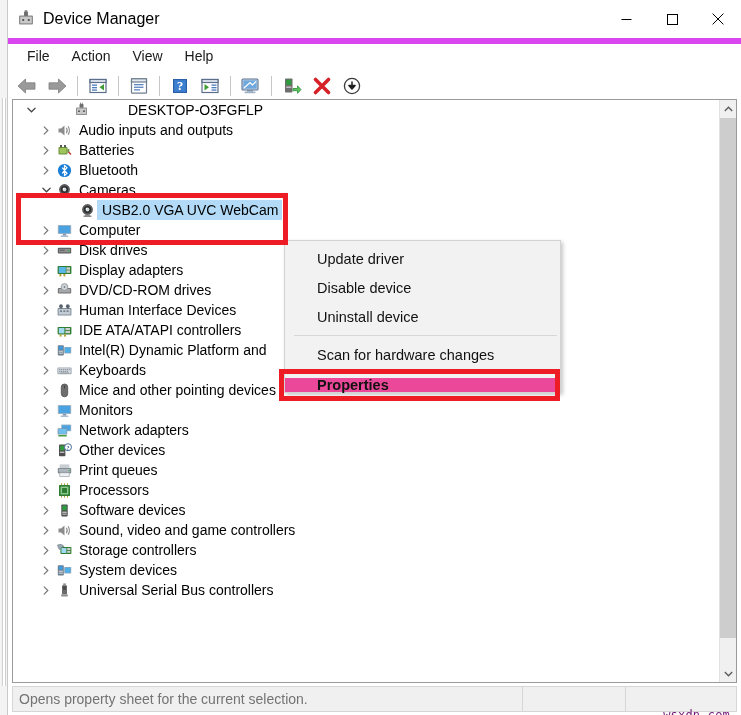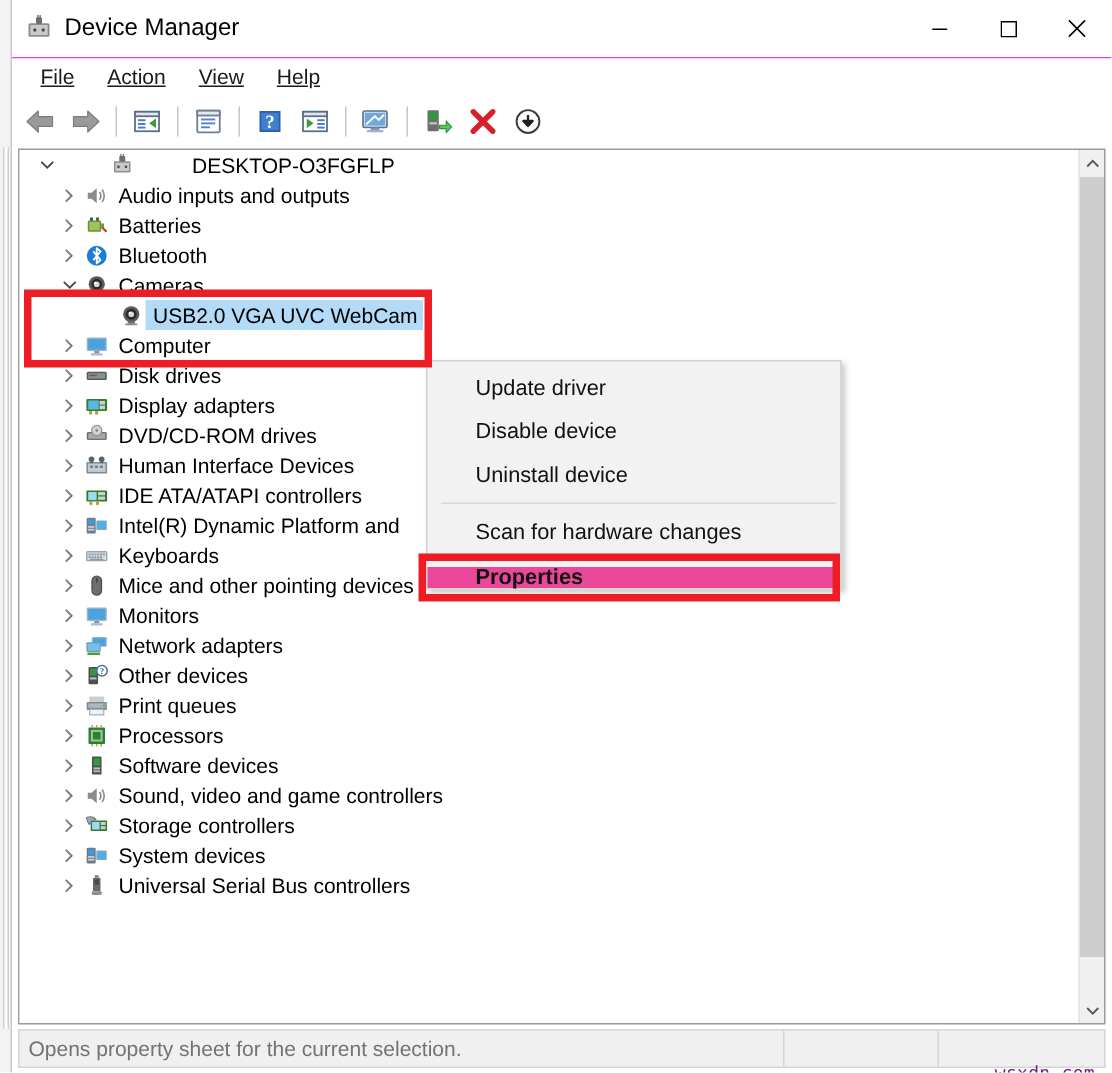--- a/index.html
+++ b/index.html
@@ -49,21 +49,21 @@
     height: 715px;
     background: #ffffff;
     box-sizing: border-box;
   }
 
   
   .titlebar {
     position: relative;
     height: 38px;
     background: #ffffff;
-    border-bottom: 1px solid #d946ef;
+    border-bottom: 6px solid #d946ef;
   }
   .title-icon {
     position: absolute;
     left: 8px; top: 9px;
     width: 20px; height: 20px;
   }
   .title-text {
     position: absolute;
     left: 35px; top: 9px;
     font-size: 16px;
@@ -98,21 +98,20 @@
     display: flex;
     align-items: center;
   }
   .menu-item {
     font-size: 14px;
     color: #1a1a1a;
     padding: 3px 11px;
     line-height: 17px;
     white-space: nowrap;
     cursor: default;
-    text-decoration: underline;
   }
 
   
   .toolbar {
     position: relative;
     height: 33px;
     background: #ffffff;
     display: flex;
     align-items: center;
     padding-left: 4px;

